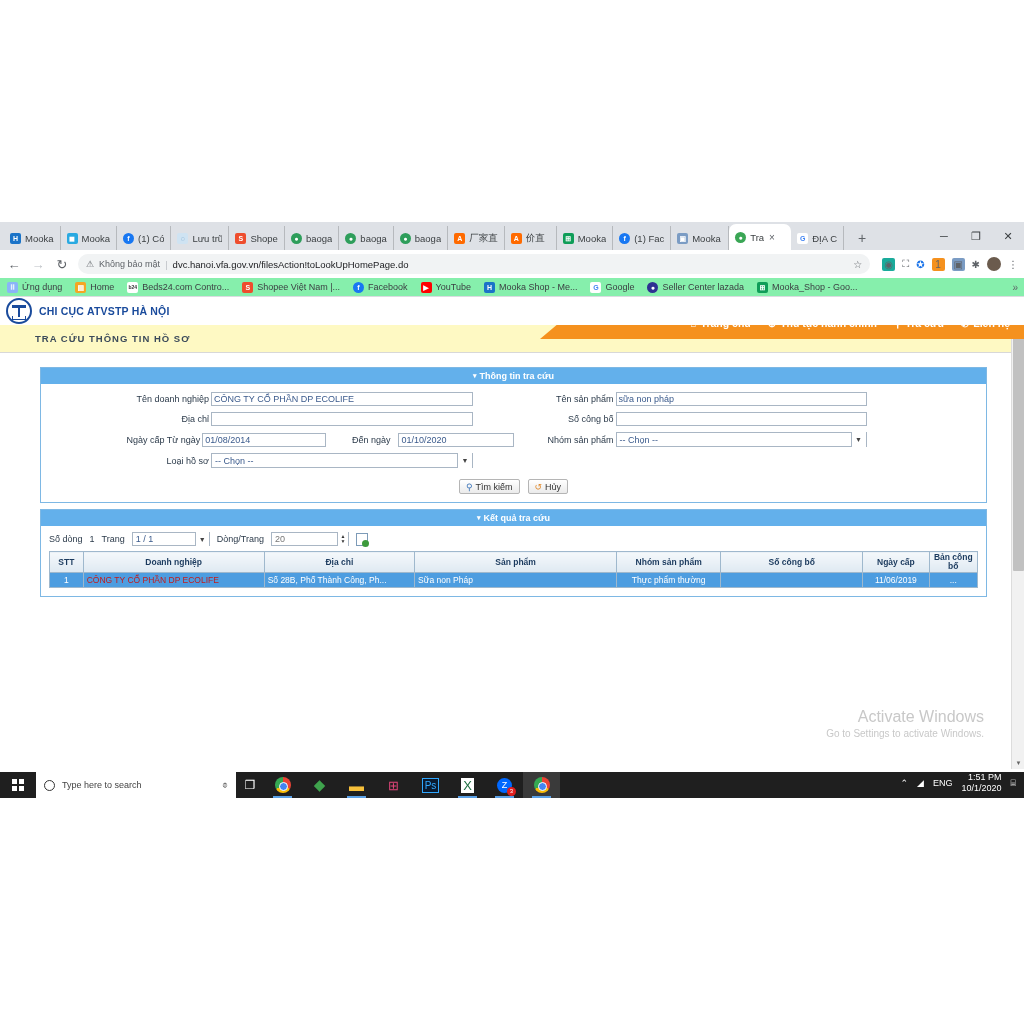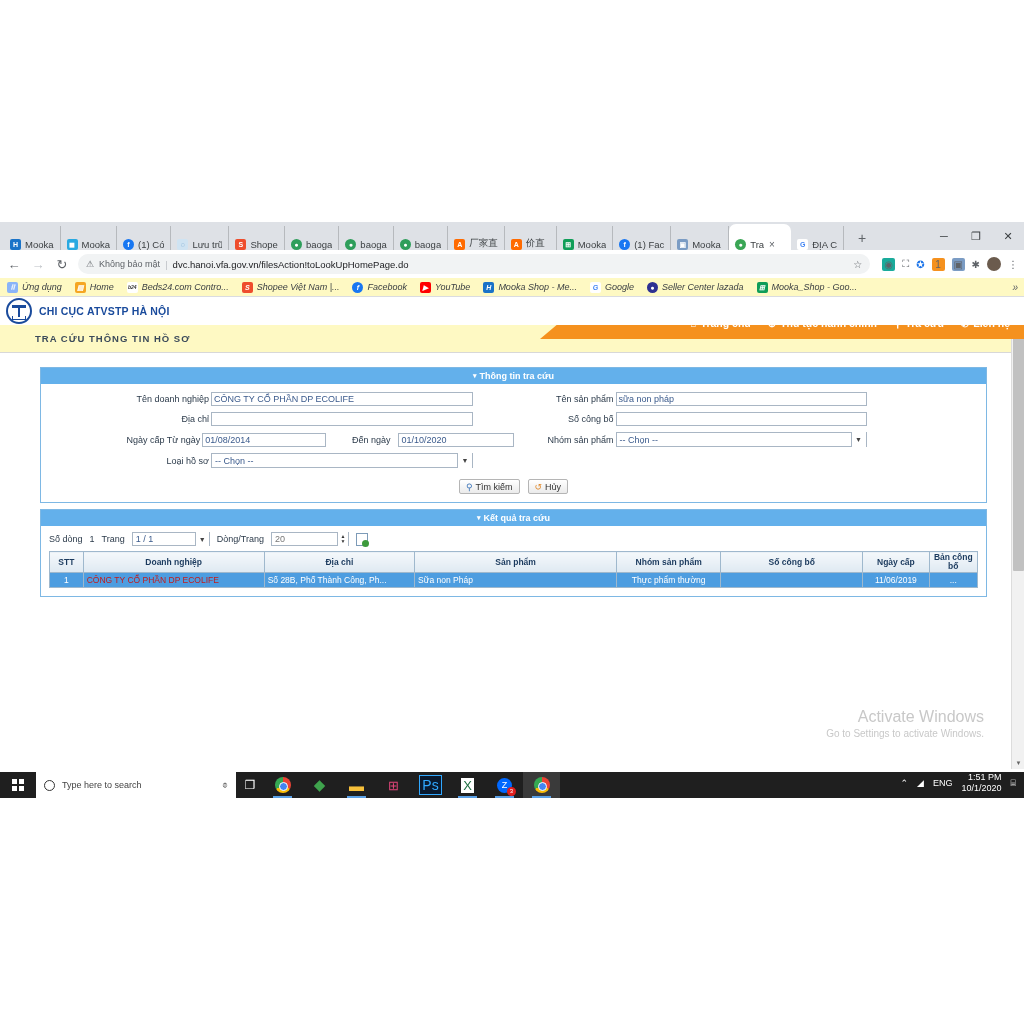--- a/index.html
+++ b/index.html
@@ -19,21 +19,21 @@
   
   .browser { width:1024px; background:#dee1e6; }
 
   
   .tabstrip {
     height: 28px; background:#dee1e6;
     display:flex; align-items:flex-end; padding-left:4px;
     position:relative;
   }
   .tab {
-    height:24px; display:flex; align-items:flex-end;
+    height:24px; display:flex; align-items:center;
     gap:4px; padding:0 6px; font-size:9.5px; color:#3c4043;
     max-width:58px; min-width:52px; overflow:hidden; white-space:nowrap;
     border-right:1px solid #b6b9bd; position:relative;
   }
   .tab .tlabel { overflow:hidden; text-overflow:clip; white-space:nowrap; }
   .tab.active {
     background:#ffffff; border-radius:7px 7px 0 0; border-right:none;
     max-width:66px; min-width:62px; height:26px;
     box-shadow:0 0 0 0 transparent;
   }
@@ -64,24 +64,23 @@
   .omnibox .sep { color:#bdc1c6; }
   .omnibox .url { color:#202124; }
   .omnibox .star { margin-left:auto; font-size:10px; color:#5f6368; }
   .tb-icons { display:flex; align-items:center; gap:7px; padding-left:4px;}
   .tb-icons span { font-size:10px; color:#5f6368; }
   .ext-sq { width:13px; height:13px; border-radius:2px; display:inline-block; font-size:8px; color:#fff; text-align:center; line-height:13px;}
   .avatar { width:14px;height:14px;border-radius:50%; background:#6b5b4d; display:inline-block;}
 
   
   .bookmarks {
-    height:19px; background:#fef9c3; display:flex; align-items:center;
+    height:19px; background:#86efac; display:flex; align-items:center;
     padding:0 7px; gap:13px; font-size:9px; color:#3c4043; border-bottom:1px solid #dadce0;
     position:relative;
-    font-style:italic;
   }
   .bm { display:flex; align-items:center; gap:4px; white-space:nowrap; }
   .bm .ico { width:11px;height:11px;border-radius:2px;display:inline-block;font-size:7px;line-height:11px;text-align:center;color:#fff;font-weight:bold;}
   .bm-overflow { position:absolute; right:6px; font-size:10px; color:#5f6368;}
 
   
   .viewport { position:relative; width:1024px; height:472px; background:#ffffff; overflow:hidden;}
 
   .site-head { height:28px; background:#fff; display:flex; align-items:center; padding-left:6px; gap:7px; position:relative; z-index:2;}
   .logo-circle {
@@ -564,21 +563,21 @@
       <div class="tbapp">
           <span style="color:#3fa34d;font-size:15px">◆</span>
         </div>
       <div class="tbapp run">
           <span style="color:#f7c03a;font-size:15px">▬</span>
         </div>
       <div class="tbapp">
           <span style="color:#e0457b;font-size:13px">⊞</span>
         </div>
       <div class="tbapp">
-          <span style="color:#31a8ff;font-size:14px;border:1px solid #31a8ff;padding:1px 2px;background:#0a1a2f">Ps</span>
+          <span style="color:#31a8ff;font-size:10px;border:1px solid #31a8ff;padding:1px 2px;background:#0a1a2f">Ps</span>
         </div>
       <div class="tbapp run">
           <span style="color:#1d6f42;font-size:13px;background:#fff;padding:0 2px">X</span>
         </div>
       <div class="tbapp run">
           <span style="color:#fff;background:#0068ff;border-radius:50%;width:15px;height:15px;font-size:9px;display:flex;align-items:center;justify-content:center;position:relative">Z<span style="position:absolute;right:-4px;bottom:-3px;background:#e01e1e;border-radius:50%;width:9px;height:9px;font-size:6px;display:flex;align-items:center;justify-content:center">3</span></span>
         </div>
       <div class="tbapp run act">
           <span class="chromeIcon"></span>
         </div>

